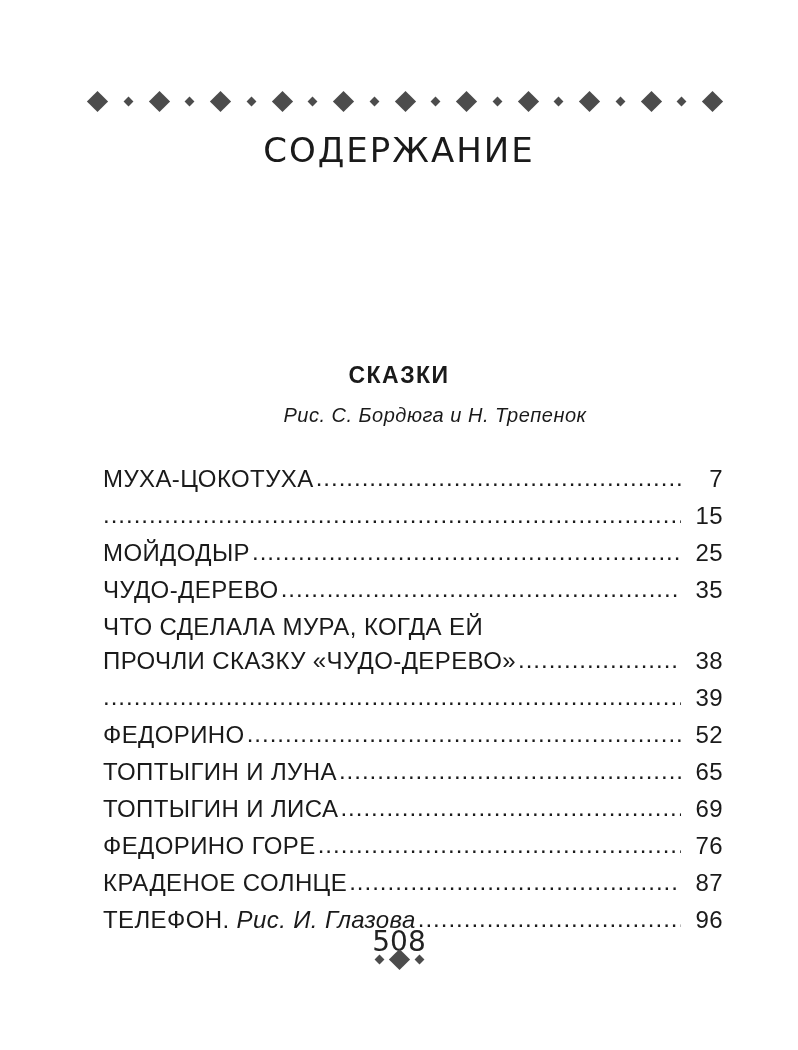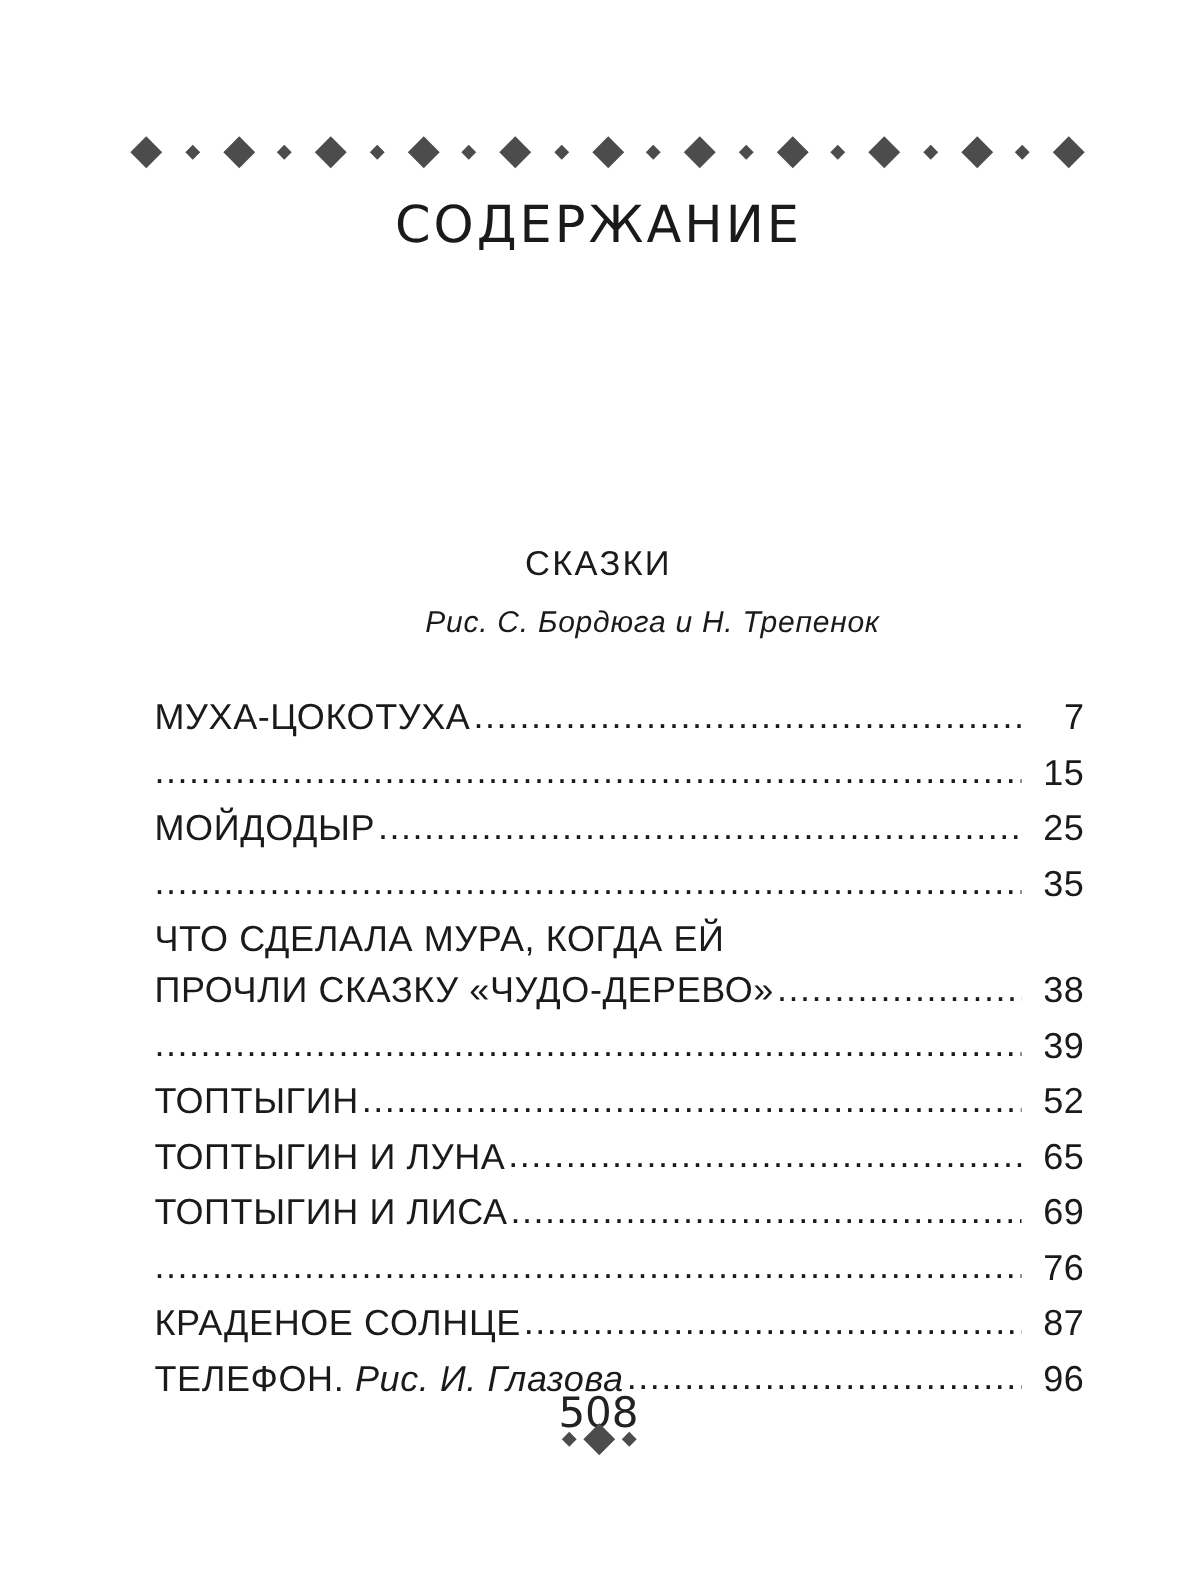--- a/index.html
+++ b/index.html
@@ -56,21 +56,21 @@
   }
 
   
   .section-title {
     position: absolute;
     top: 362px;
     left: 0;
     width: 798px;
     text-align: center;
     font-size: 23px;
-    font-weight: normal;
+    font-weight: bold;
     letter-spacing: 1.5px;
     font-family: "Liberation Sans", sans-serif;
   }
   .section-credit {
     position: absolute;
     top: 404px;
     left: 0;
     width: 798px;
     text-align: center;
     font-size: 20px;
@@ -185,51 +185,53 @@
       <div class="toc-entry">
         <span class="leader">..........................................................................................</span>
         <span class="page-no">15</span>
       </div>
       <div class="toc-entry">
         <span class="title">МОЙДОДЫР</span>
         <span class="leader">..........................................................................................</span>
         <span class="page-no">25</span>
       </div>
       <div class="toc-entry">
+        <span class="title">ЧУДО-ДЕРЕВО</span>
         <span class="leader">..........................................................................................</span>
         <span class="page-no">35</span>
       </div>
       <div class="toc-entry cont">
         <span class="title">ЧТО СДЕЛАЛА МУРА, КОГДА ЕЙ</span>
       </div>
       <div class="toc-entry">
         <span class="title">ПРОЧЛИ СКАЗКУ «ЧУДО-ДЕРЕВО»</span>
         <span class="leader">..........................................................................................</span>
         <span class="page-no">38</span>
       </div>
       <div class="toc-entry">
         <span class="leader">..........................................................................................</span>
         <span class="page-no">39</span>
       </div>
       <div class="toc-entry">
-        <span class="title">ТОПТЫГИН</span>
+        <span class="title">ФЕДОРИНО</span>
         <span class="leader">..........................................................................................</span>
         <span class="page-no">52</span>
       </div>
       <div class="toc-entry">
         <span class="title">ТОПТЫГИН  И  ЛУНА</span>
         <span class="leader">..........................................................................................</span>
         <span class="page-no">65</span>
       </div>
       <div class="toc-entry">
         <span class="title">ТОПТЫГИН  И  ЛИСА</span>
         <span class="leader">..........................................................................................</span>
         <span class="page-no">69</span>
       </div>
       <div class="toc-entry">
+        <span class="title">ФЕДОРИНО  ГОРЕ</span>
         <span class="leader">..........................................................................................</span>
         <span class="page-no">76</span>
       </div>
       <div class="toc-entry">
         <span class="title">КРАДЕНОЕ  СОЛНЦЕ</span>
         <span class="leader">..........................................................................................</span>
         <span class="page-no">87</span>
       </div>
       <div class="toc-entry">
         <span class="title">ТЕЛЕФОН. <span class="ital">Рис.  И. Глазова</span></span>

